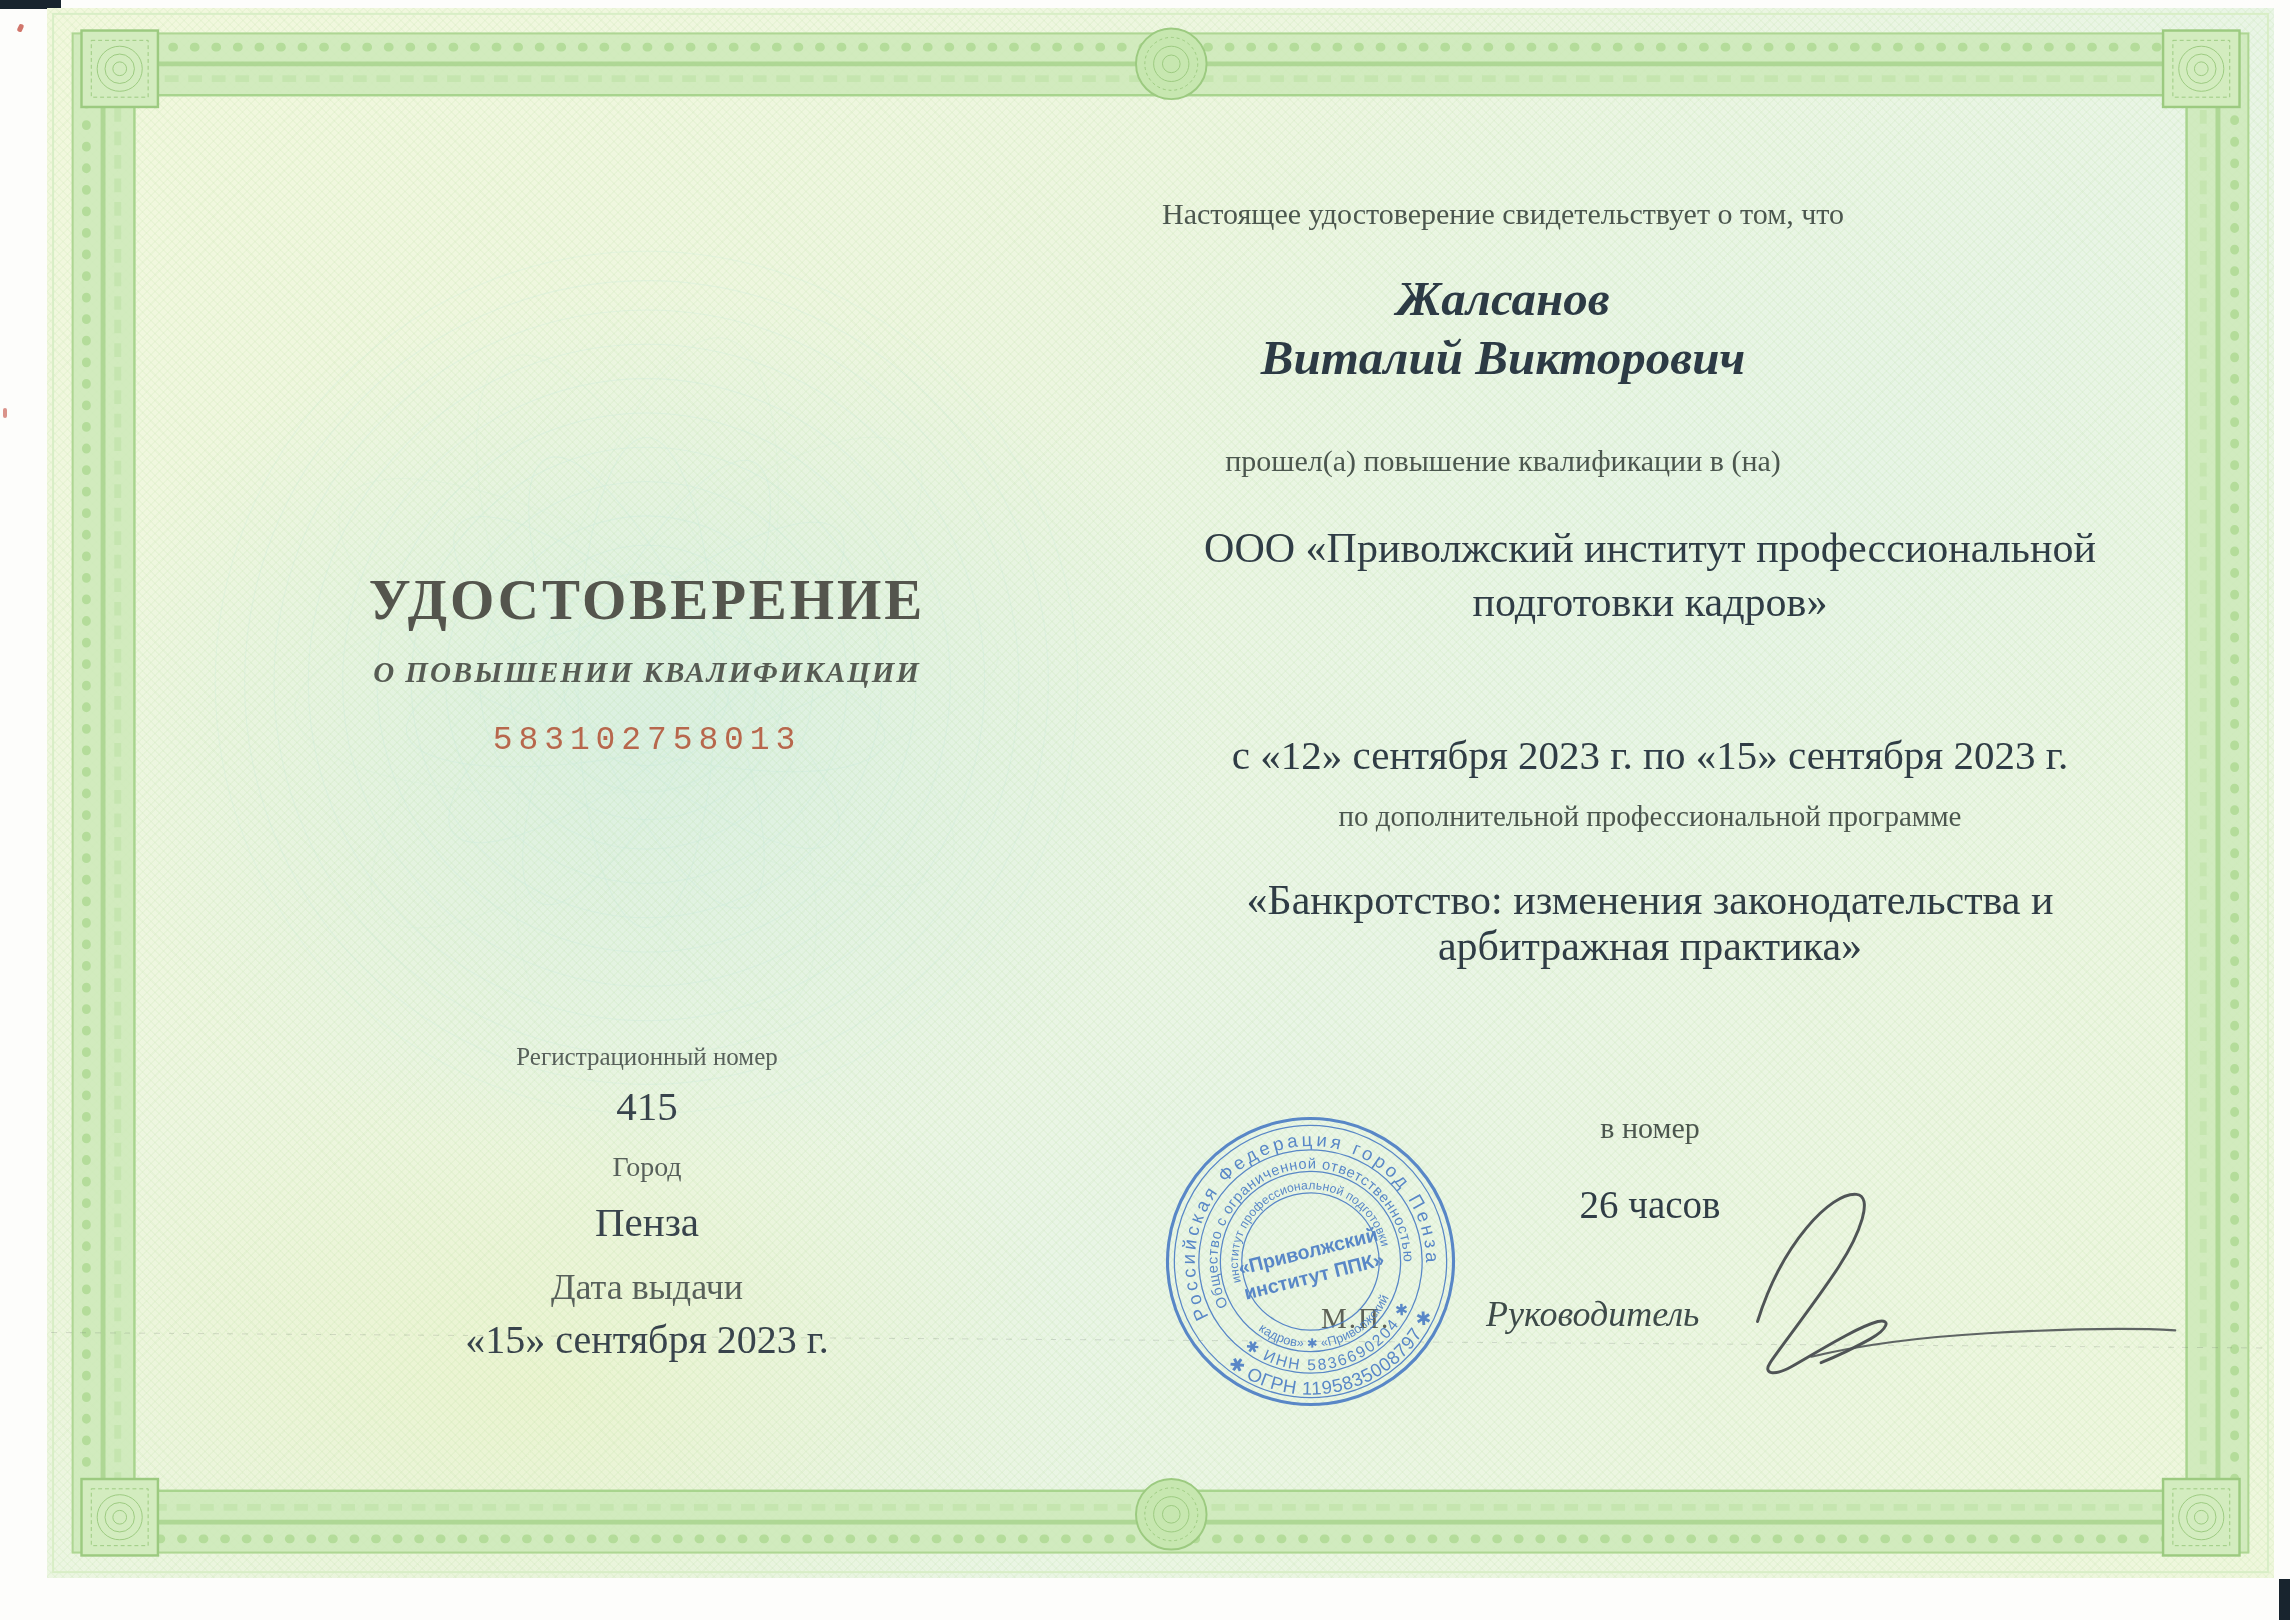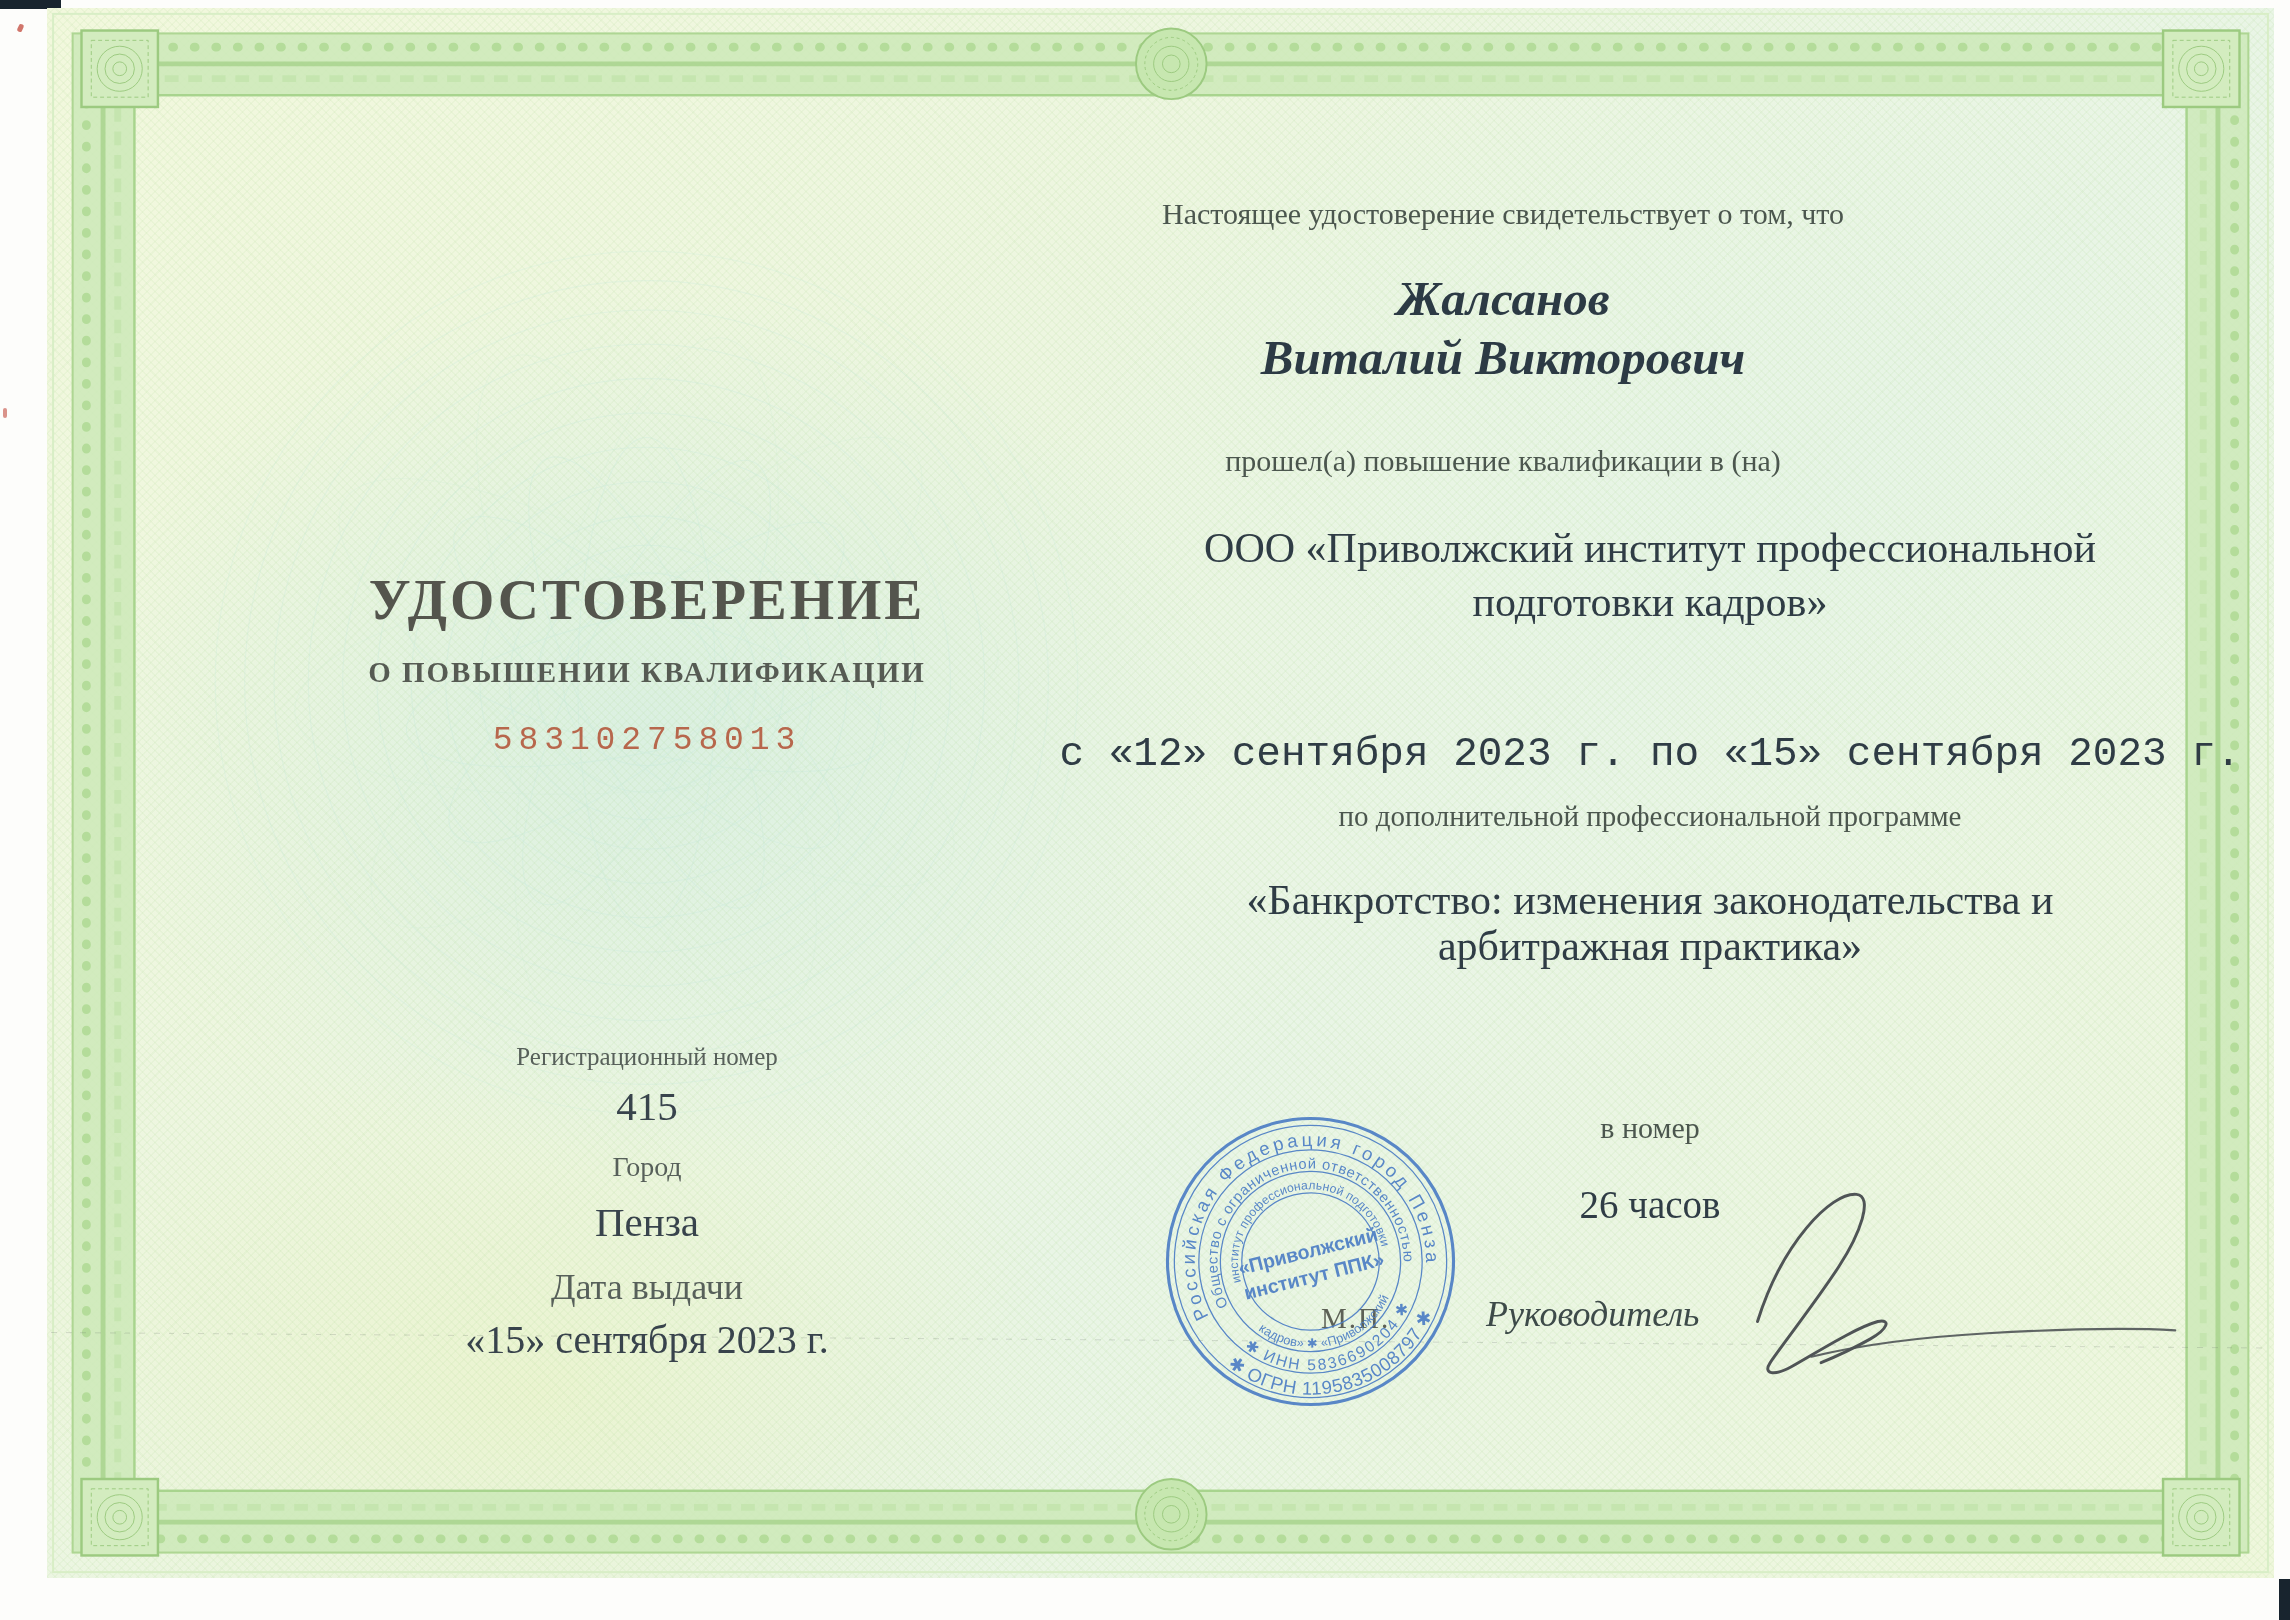--- a/index.html
+++ b/index.html
@@ -39,37 +39,37 @@
   }
   .abs{position:absolute;}
   svg{display:block;}
   .col{position:absolute;}
   .col-left{left:247px;top:0;width:706px;height:100%;}
   .col-right-a{left:853px;top:0;width:1206px;height:100%;}
   .col-right-b{left:1000px;top:0;width:1206px;height:100%;}
   .line{position:absolute;left:0;width:100%;text-align:center;white-space:nowrap;}
   
   .t-title{top:559px;font-size:57px;font-weight:bold;letter-spacing:2.9px;color:var(--title-gray);}
-  .t-subtitle{top:648px;font-size:29px;font-weight:bold;letter-spacing:2px;color:#565b53;}
+  .t-subtitle{top:648px;font-size:29px;font-weight:bold;letter-spacing:2px;color:#565b53;font-style:italic;}
   .t-serial{top:714px;font-size:33px;letter-spacing:5.9px;color:var(--serial-red);font-family:"Liberation Mono",monospace;opacity:.9;}
   .t-dockind{top:870px;font-size:39px;font-style:italic;color:#6d7268;}
   .t-reglabel{top:1035px;font-size:25px;color:var(--label-gray);}
   .t-regnum{top:1074px;font-size:41px;color:#38434c;}
   .t-citylabel{top:1143px;font-size:28px;color:var(--label-gray);}
   .t-city{top:1190px;font-size:41px;color:#38434c;}
   .t-datelabel{top:1258px;font-size:36px;color:var(--label-gray);}
   .t-date{top:1308px;font-size:40px;color:#38434c;font-family:Liberation Serif, serif;}
   
   .t-intro{top:189px;font-size:30px;color:#4b564e;}
   .t-name1{top:262px;font-size:49px;font-weight:bold;font-style:italic;color:#2c3a44;}
   .t-name2{top:321px;font-size:49px;font-weight:bold;font-style:italic;color:#2c3a44;}
   .t-completed{top:436px;font-size:30px;color:#4b564e;}
   .t-org1{top:516px;font-size:42px;color:var(--ink-dark);}
   .t-org2{top:570px;font-size:42px;color:var(--ink-dark);}
-  .t-period{top:723px;font-size:41px;color:var(--ink-dark);font-family:Liberation Mono, monospace;}
+  .t-period{top:723px;font-size:41px;color:var(--ink-dark);}
   .t-proglabel{top:792px;font-size:29px;color:#4b564e;}
   .t-prog1{top:868px;font-size:42px;color:var(--ink-dark);}
   .t-prog2{top:914px;font-size:42px;color:var(--ink-dark);}
   .t-vollabel{top:1103px;font-size:30px;color:#4b564e;}
   .t-volume{top:1174px;font-size:39px;color:var(--ink-dark);}
   .t-head{left:1439px;top:1285px;font-size:36px;font-style:italic;color:#3d4a49;white-space:nowrap;}
   .t-mp{left:1274px;top:1294px;font-size:29px;letter-spacing:2px;color:#5d6156;white-space:nowrap;}
   .scanline{
     position:absolute;left:3.9px;top:1324px;width:2215px;height:1px;
     background:repeating-linear-gradient(90deg, rgba(90,100,95,.30) 0 5.9px, transparent 5.9px 14.7px);

